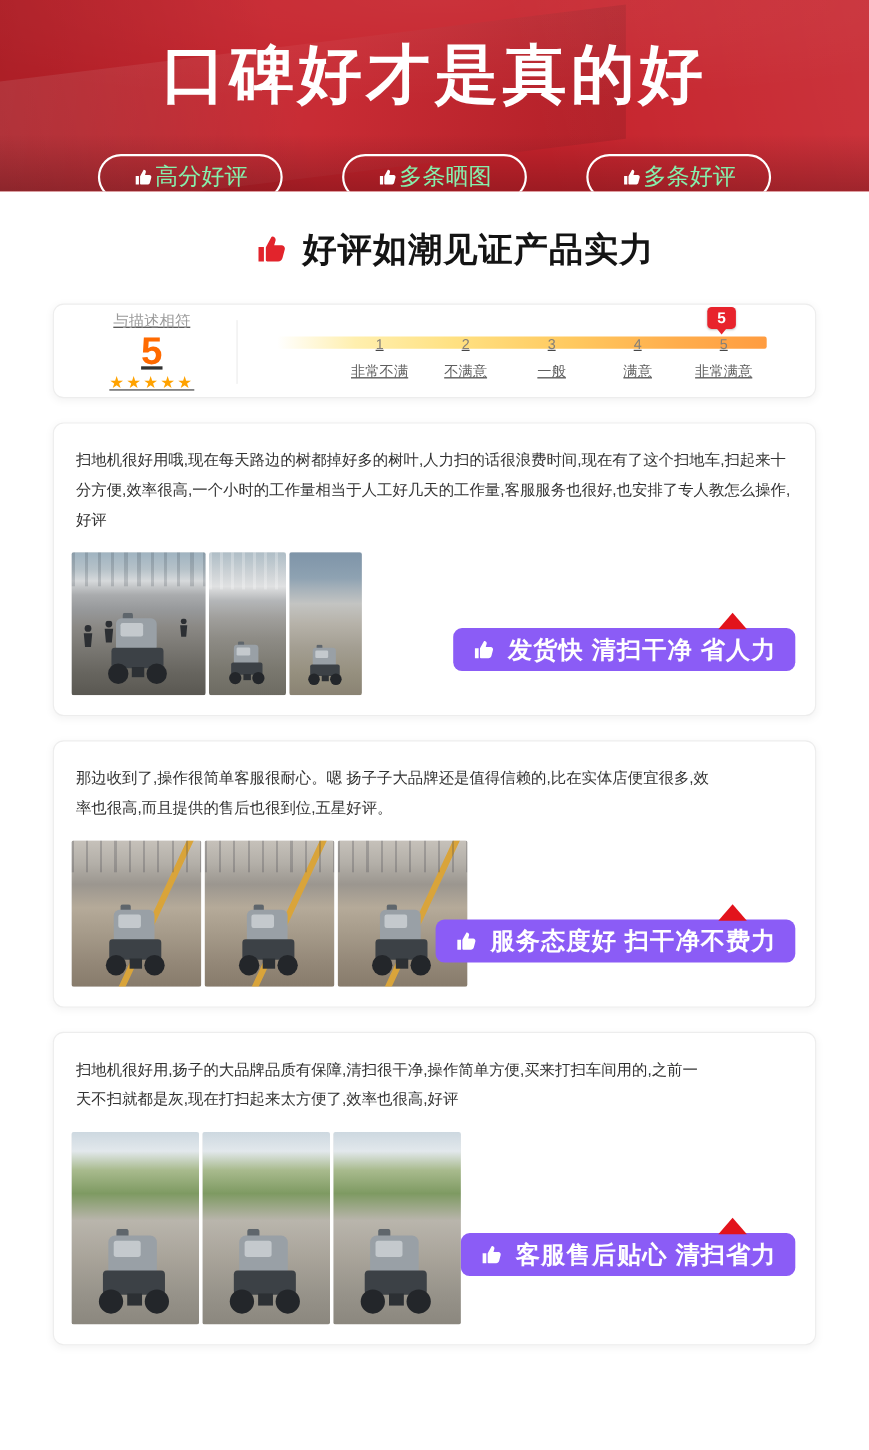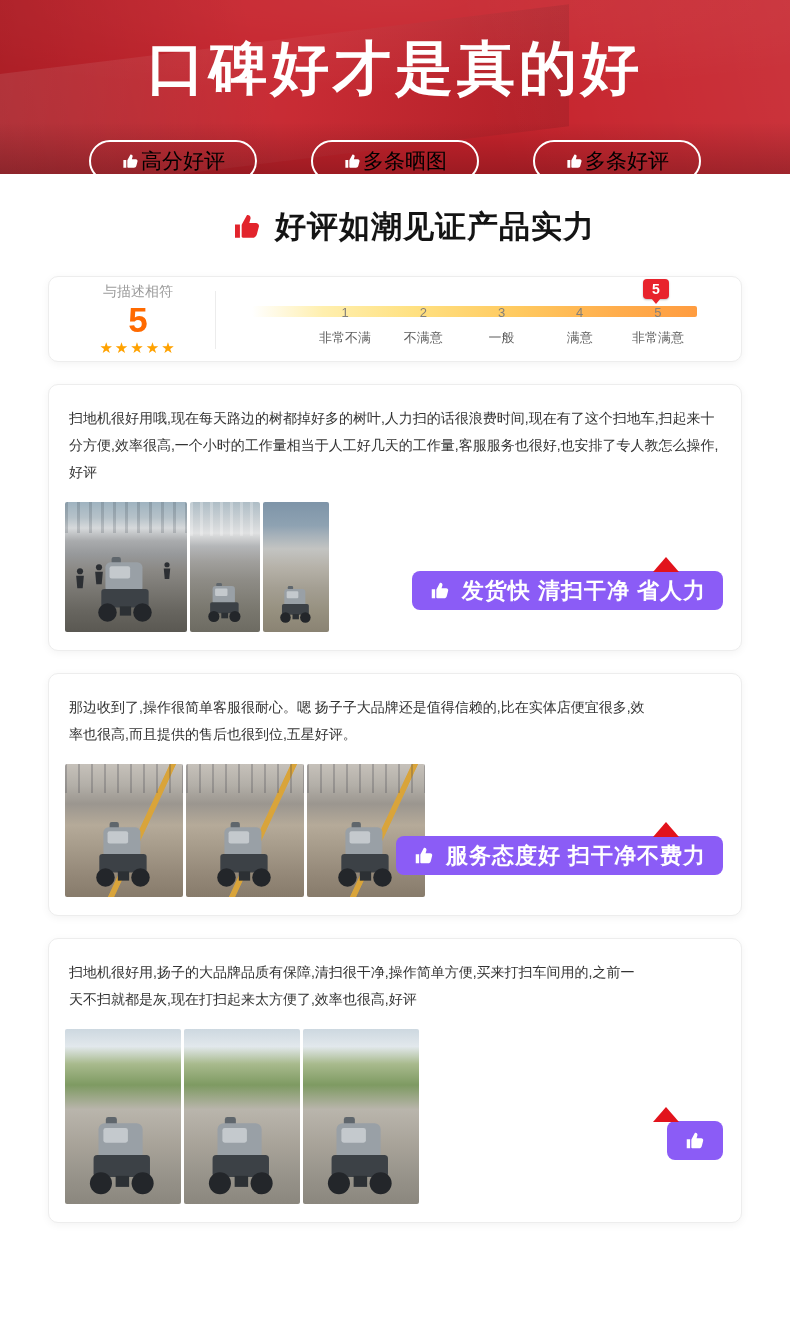--- a/index.html
+++ b/index.html
@@ -36,21 +36,21 @@
     margin-top:36px; text-align:center;
     font-size:58px; line-height:64px; font-weight:bold;
     letter-spacing:4px; color:#fff;
   }
   .badge-row{
     margin-top:40px; display:flex; justify-content:center; gap:54px;
   }
   .badge{
     display:flex; align-items:center; gap:1px;
     border:2px solid #fff; border-radius:22px;
-    padding:6px 30px; color:#000000; font-size:21px; line-height:26px;
+    padding:6px 30px; color:#86efac; font-size:21px; line-height:26px;
     background:transparent; cursor:pointer;
   }
   .badge .ic{ width:19px; height:19px; color:#fff; }
 
   
   .heading{
     margin-top:32px; display:flex; justify-content:center; align-items:center; gap:12px;margin-left:36px;
   }
   .heading .ic{ width:32px; height:32px; color:#e2242c; }
   .heading-text{ font-size:31px; font-weight:bold; color:#141414; letter-spacing:1px; }
@@ -58,21 +58,21 @@
   
   .card{
     width:694px; margin:0 auto; background:#fff;
     border:1px solid #ededed; border-radius:10px;
     box-shadow:0 2px 8px rgba(0,0,0,.05);
   }
 
   
   .rating-card{
     margin-top:28px; padding:14px 20px 12px;
-    display:flex; align-items:center; height:86px;
+    display:flex; align-items:center; height:86px;text-decoration:underline;
   }
   .rating-left{ width:138px; text-align:center; }
   .rating-label{ font-size:14px; color:#9b9b9b; }
   .rating-score{ font-size:35px; line-height:36px; font-weight:bold; color:#ff6a00; margin-top:1px; }
   .rating-stars{ font-size:15px; letter-spacing:2px; color:#ffa200; margin-top:1px; }
   .vdiv{ width:1px; align-self:stretch; background:#ececec; margin-left:8px; }
   .scale{ position:relative; flex:1; margin-left:36px; margin-right:24px; padding-top:13px; }
   .scale-bar{
     position:absolute; left:0; right:0; top:13px; height:11px; border-radius:2px;
     background:linear-gradient(90deg, rgba(255,243,205,0) 0%, #ffefae 16%, #ffe182 36%, #ffc95f 60%, #ffad4c 82%, #ff9c40 100%);
@@ -340,17 +340,18 @@
       <div class="ph s-outdoor">
         <svg class="sw" viewBox="0 0 70 64">
             <use href="#sweeper-g"></use>
           </svg>
       </div>
     </div>
     <div class="ribbon">
       <svg class="ic">
           <use href="#ic-thumb"></use>
         </svg>
+      <span>客服售后贴心 清扫省力</span>
     </div>
   </div>
 </section>
 
 <div class="page-bottom"></div>
 
 </body></html>

